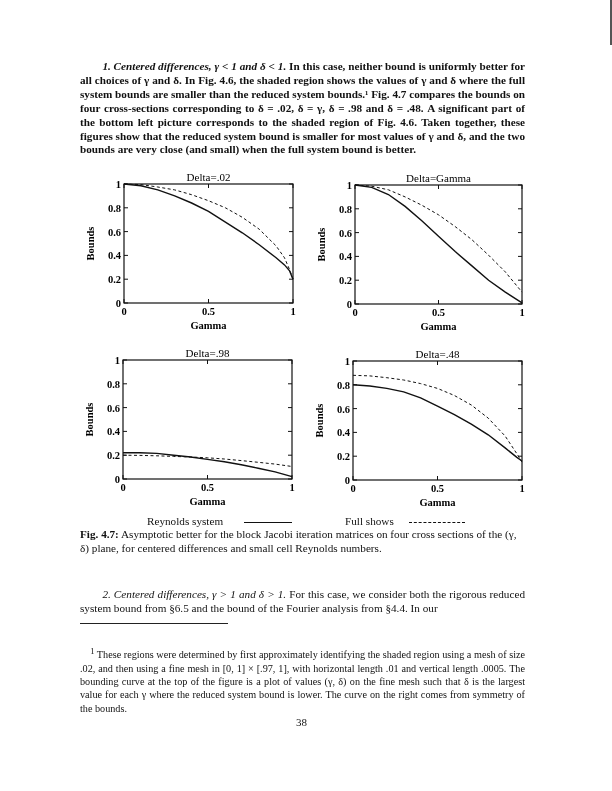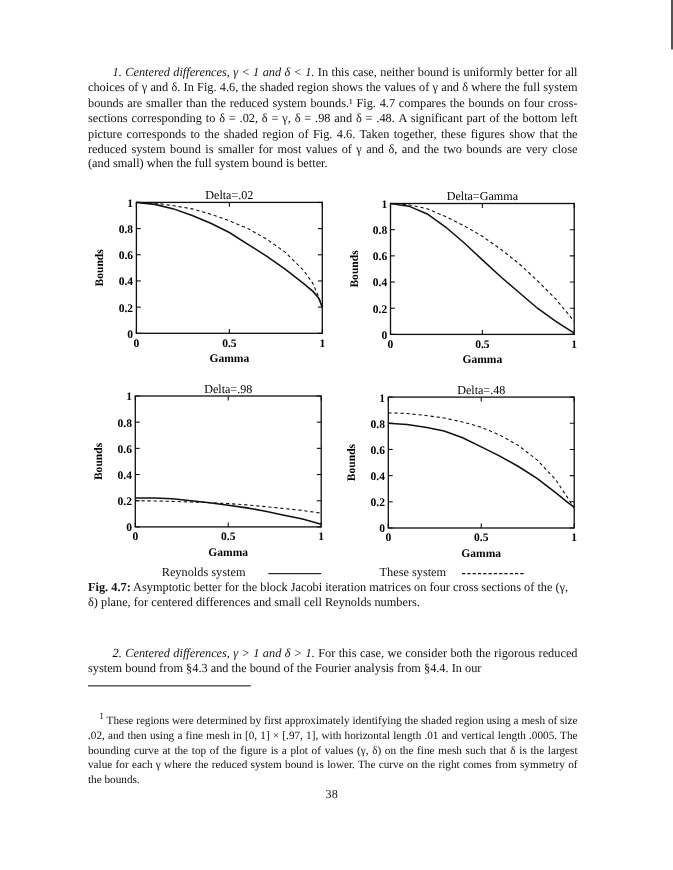--- a/index.html
+++ b/index.html
@@ -2,21 +2,21 @@
 <html><head>
 <meta charset="utf-8">
 <style>
   html, body { margin: 0; padding: 0; background: #fff; }
   body { width: 612px; height: 791px; position: relative; overflow: hidden;
          font-family: "Liberation Serif", "DejaVu Serif", serif; color: #111; }
   .edge { position: absolute; left: 610px; top: 0; width: 2px; height: 45px; background: #555; }
   .para { position: absolute; left: 80px; width: 445px; font-size: 11.2px; line-height: 13.9px;
           text-align: justify; }
   .para .lead { font-style: italic; }
-  #p1 { top: 60px; }
+  #p1 { top: 60px; font-weight: bold; }
   #p2 { top: 588px; }
   .fig { position: absolute; left: 0; top: 0; width: 612px; height: 520px; }
   .legend { position: absolute; top: 515px; font-size: 11.2px; }
   .caption { position: absolute; left: 80px; top: 528px; width: 445px; font-size: 11.2px; line-height: 13.9px; }
   .caption b { font-weight: bold; }
   .fnrule { position: absolute; left: 80px; top: 623px; width: 148px; height: 1px; background: #222; }
   .footnote { position: absolute; left: 80px; top: 645px; width: 445px; font-size: 10.2px; line-height: 13.3px; text-align: justify; }
   .pagenum { position: absolute; left: 296px; top: 716px; font-size: 11px; }
   svg text { font-family: "Liberation Serif", "DejaVu Serif", serif; }
 </style>
@@ -264,30 +264,30 @@
       <circle cx="516.9300000000001" cy="453.82" r="0" fill="none"></circle>
       <circle cx="522" cy="462.15" r="0" fill="none"></circle>
     </g>
   </svg>
 
 <div class="legend" style="left:147px;">
   <span>Reynolds system</span>
   <span style="display:inline-block;width:48px;border-top:1px solid #111;vertical-align:middle;margin-left:18px;"></span>
 </div>
 <div class="legend" style="left:345px;">
-  <span>These system</span>
+  <span>Full shows</span>
   <span style="display:inline-block;width:56px;border-top:1px dashed #111;vertical-align:middle;margin-left:12px;"></span>
 </div>
 
 <div class="caption">
   <b>Fig. 4.7:</b><span> Asymptotic better for the block Jacobi iteration matrices on four cross sections of the (γ, δ) plane, for centered differences and small cell Reynolds numbers.</span>
 </div>
 
 <div class="para" id="p2">
-    <span class="lead">2.  Centered differences, γ &gt; 1 and δ &gt; 1.</span><span> For this case, we consider both the rigorous reduced system bound from §4.3 and the bound of the Fourier analysis from §4.4. In our</span>
+    <span class="lead">2.  Centered differences, γ &gt; 1 and δ &gt; 1.</span><span> For this case, we consider both the rigorous reduced system bound from §6.5 and the bound of the Fourier analysis from §4.4. In our</span>
 </div>
 
 <div class="fnrule"></div>
 <div class="footnote">
    <sup>1</sup>
   <span>These regions were determined by first approximately identifying the shaded region using a mesh of size .02, and then using a fine mesh in [0, 1] × [.97, 1], with horizontal length .01 and vertical length .0005. The bounding curve at the top of the figure is a plot of values (γ, δ) on the fine mesh such that δ is the largest value for each γ where the reduced system bound is lower. The curve on the right comes from symmetry of the bounds.</span>
 </div>
 
 <div class="pagenum">38</div>
 

